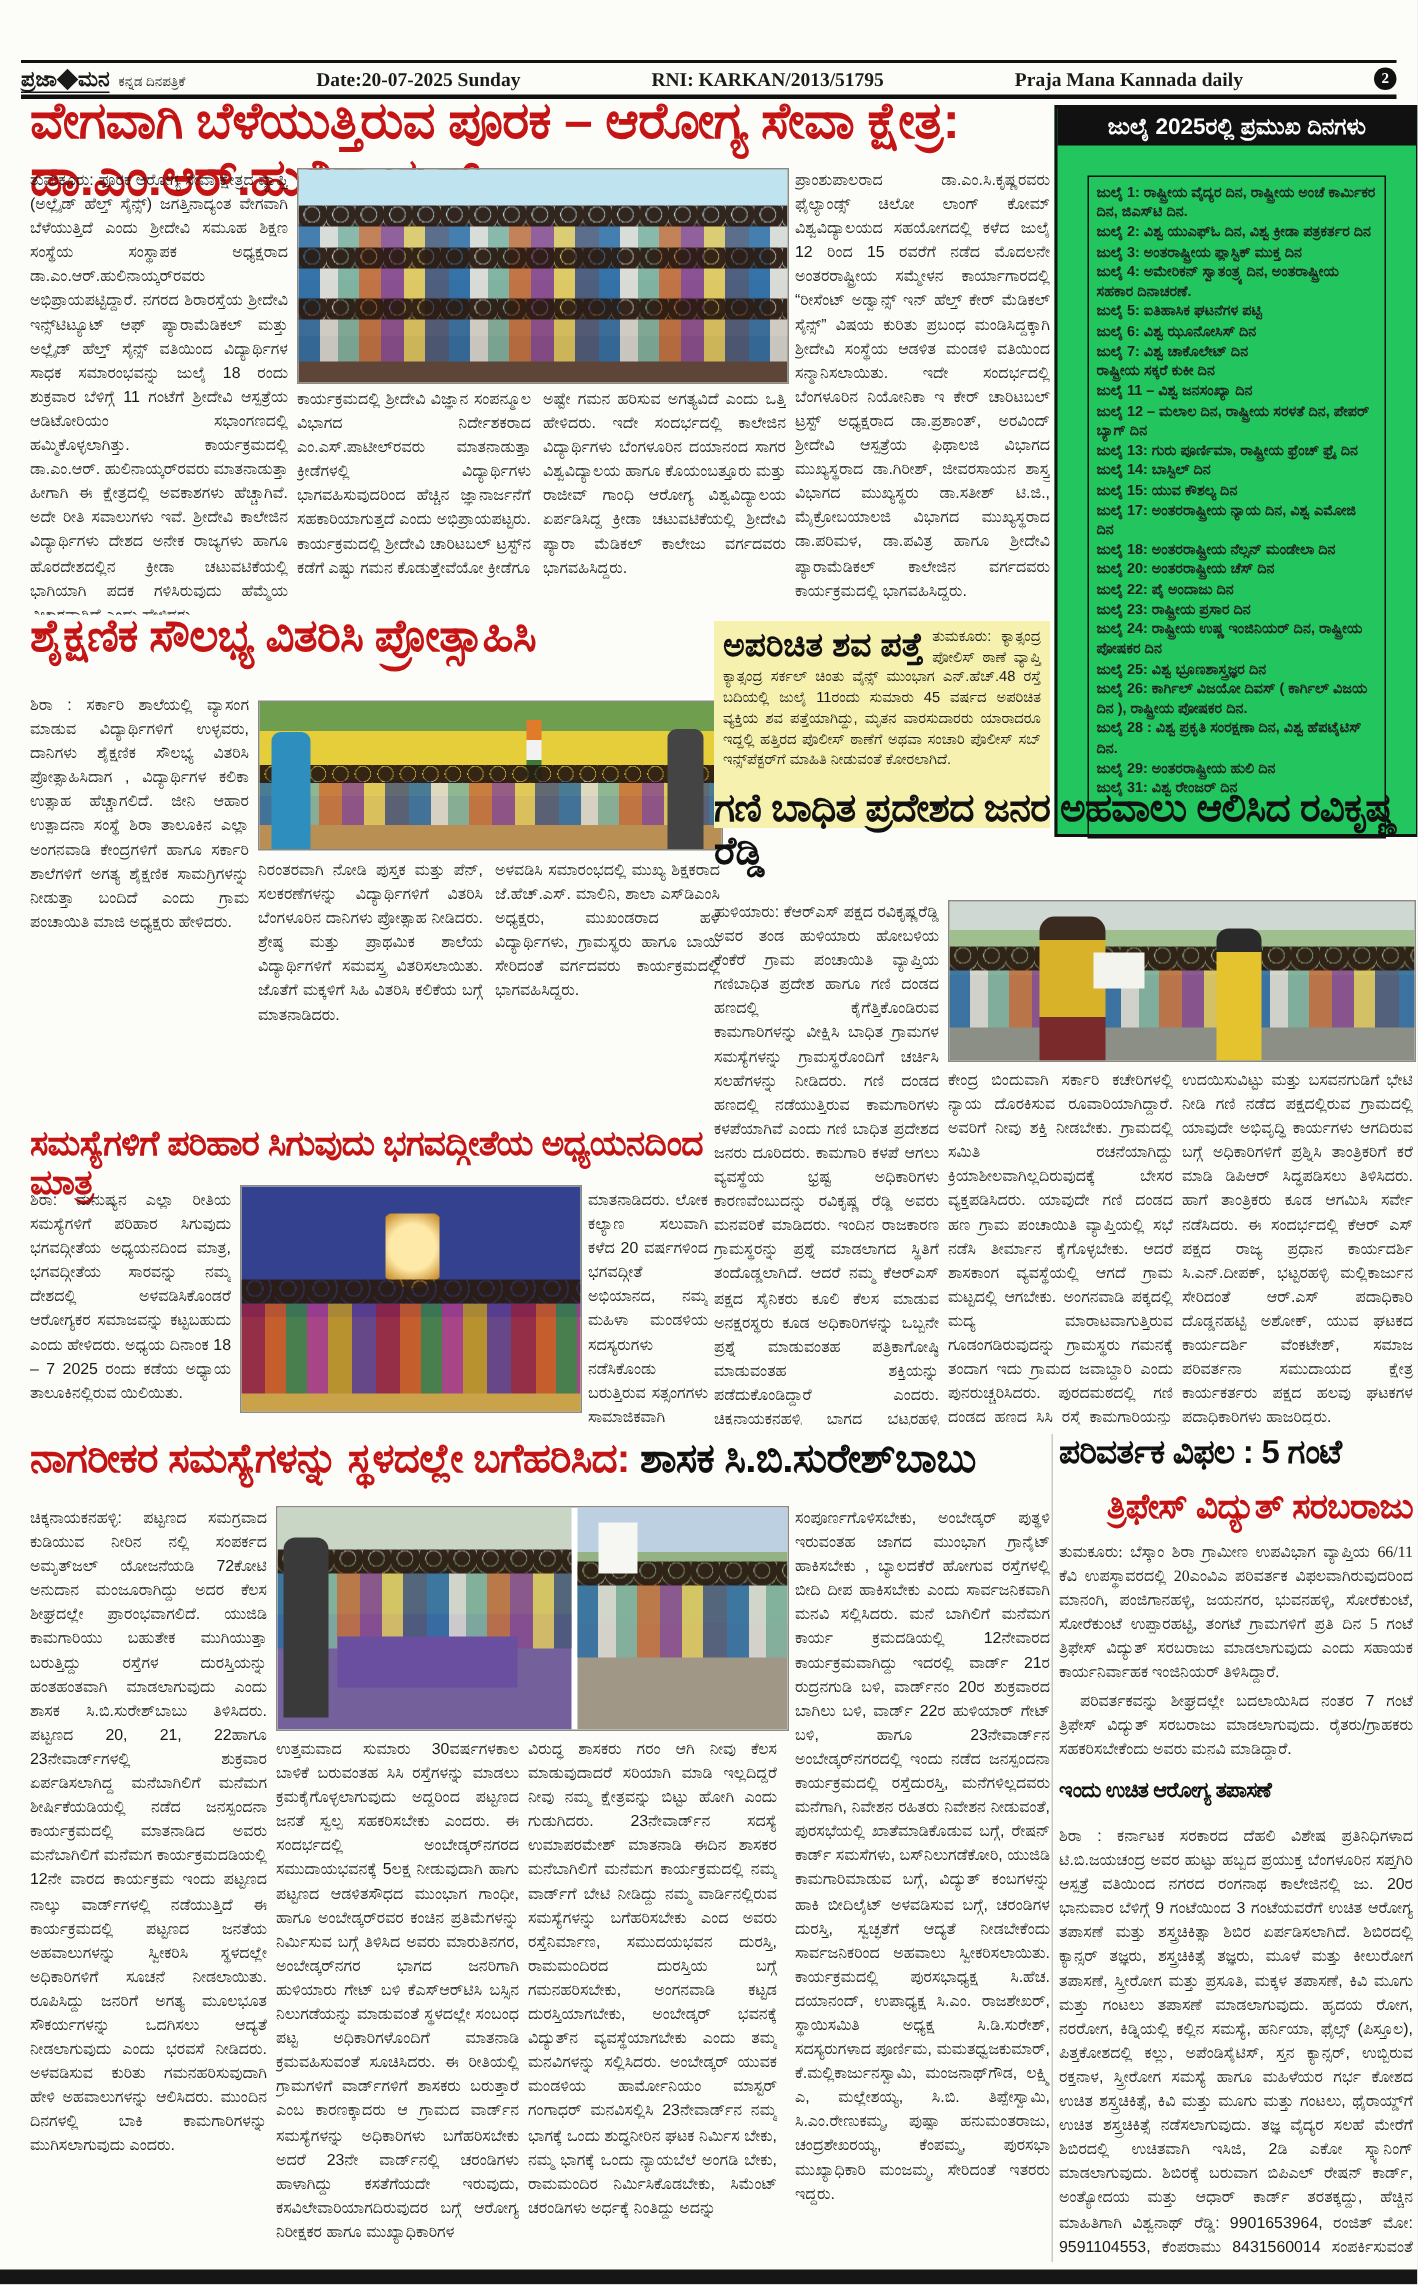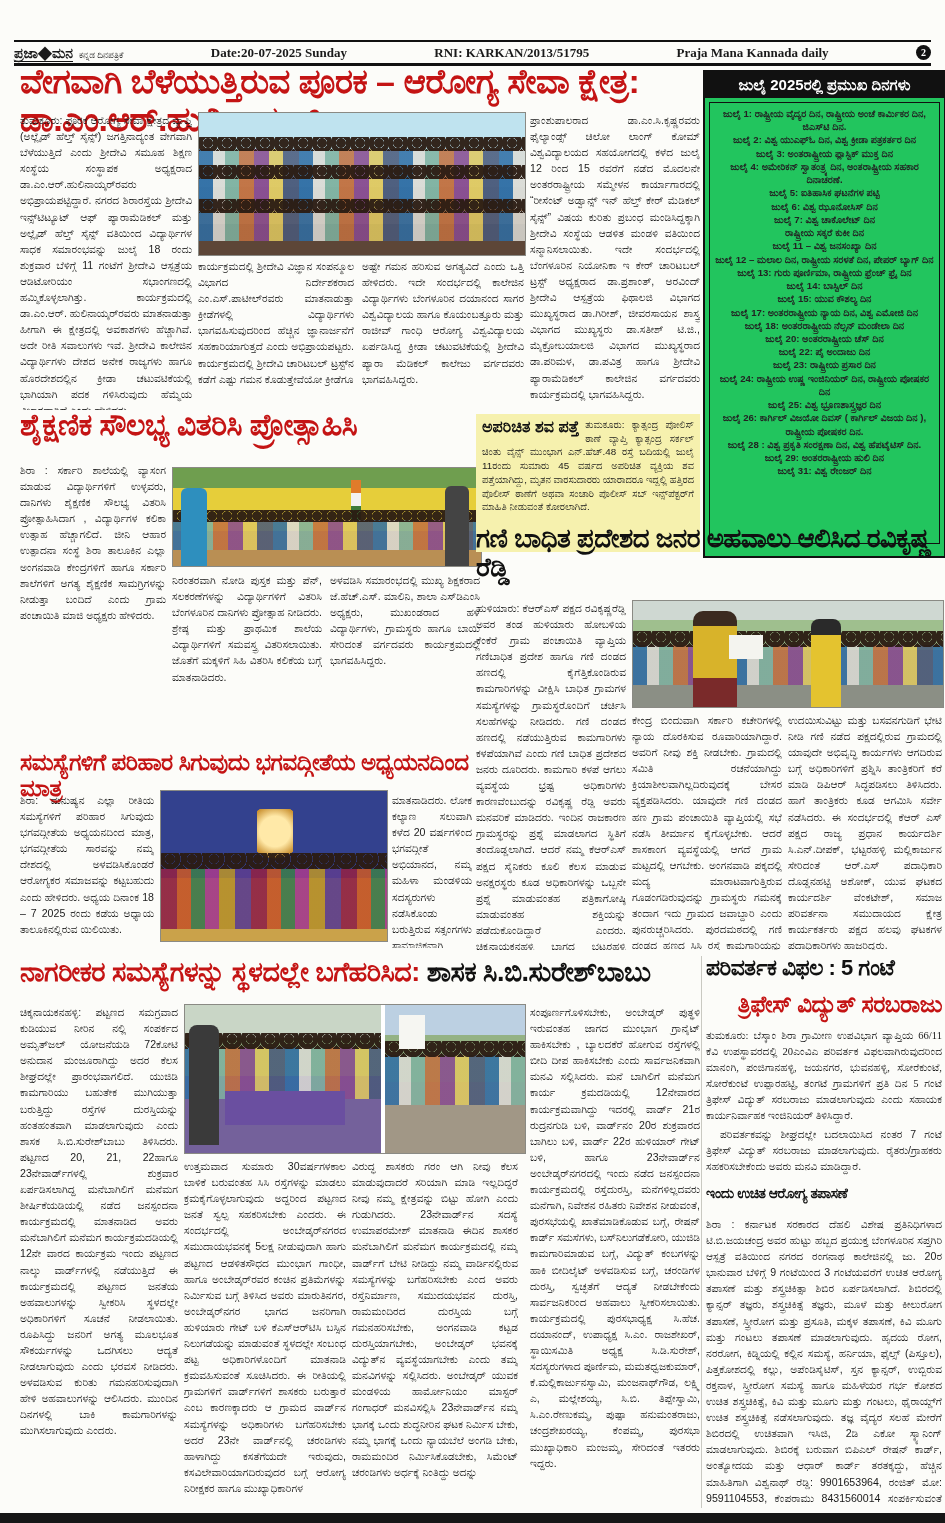--- a/index.html
+++ b/index.html
@@ -16,25 +16,25 @@
               display:flex;align-items:center;justify-content:center;}
   
   .hl{font-weight:bold;line-height:1.12;letter-spacing:-0.5px;}
   .red{color:#c41414;}
   .blk{color:#111;}
   
   .col{font-size:10.6px;line-height:1.52;text-align:justify;overflow:hidden;word-break:break-word;}
   
   #daysbox{left:703px;top:70px;width:239px;height:484px;border:2px solid #111;background:#22c55e;}
   #daysbox .title{background:#111;color:#fff;font-weight:bold;font-size:15px;text-align:center;padding:4px 2px;}
-  #daysbox .inner{margin:4px;border:1.5px solid #111;padding:4px 5px;height:432px;overflow:hidden;text-align:center;}
+  #daysbox .inner{margin:20px;border:1.5px solid #111;padding:4px 5px;height:432px;overflow:hidden;}
   .dayline{font-size:9.6px;line-height:1.38;font-weight:bold;color:#222;}
   
   #ybox{left:476px;top:414px;width:224px;height:138px;background:#f6f1ae;padding:4px 6px;box-sizing:border-box;overflow:hidden;}
-  #ybox .yb-title{font-weight:bold;font-size:16px;color:#111;float:left;margin-right:6px;line-height:1.1;}
+  #ybox .yb-title{font-weight:bold;font-size:22px;color:#111;float:left;margin-right:6px;line-height:1.1;}
   #ybox .yb-body{font-size:9.8px;line-height:1.4;text-align:justify;}
   
   .photo{position:absolute;overflow:hidden;border:1px solid #8a8a84;}
   .layer{position:absolute;left:0;right:0;}
   .heads{background-image:repeating-radial-gradient(circle at 9px 6px, rgba(42,27,18,.95) 0 4.5px, rgba(0,0,0,0) 5.5px);
          background-size:19px 100%;background-repeat:repeat-x;}
   .torsos{background-image:repeating-linear-gradient(90deg,#2e6da4 0 14px,#dcdcd6 14px 26px,#7fb2a0 26px 40px,
           #c2703f 40px 55px,#884a8f 55px 70px,#e0c95f 70px 84px,#49597a 84px 100px);opacity:.85;}
   .saree{background-image:repeating-linear-gradient(90deg,#8f2247 0 16px,#c4572a 16px 30px,#3b7a4e 30px 44px,
           #a33b8e 44px 58px,#b5902c 58px 74px,#5b3d8f 74px 90px);opacity:.9;}

